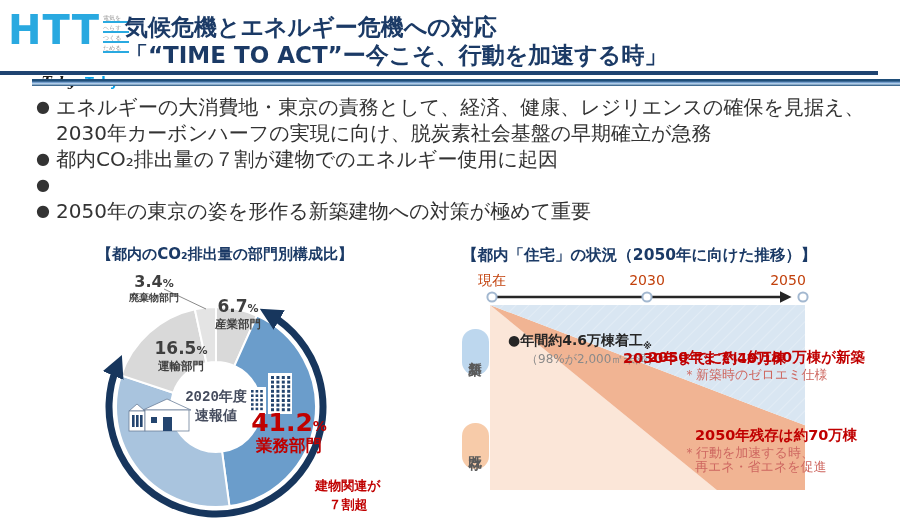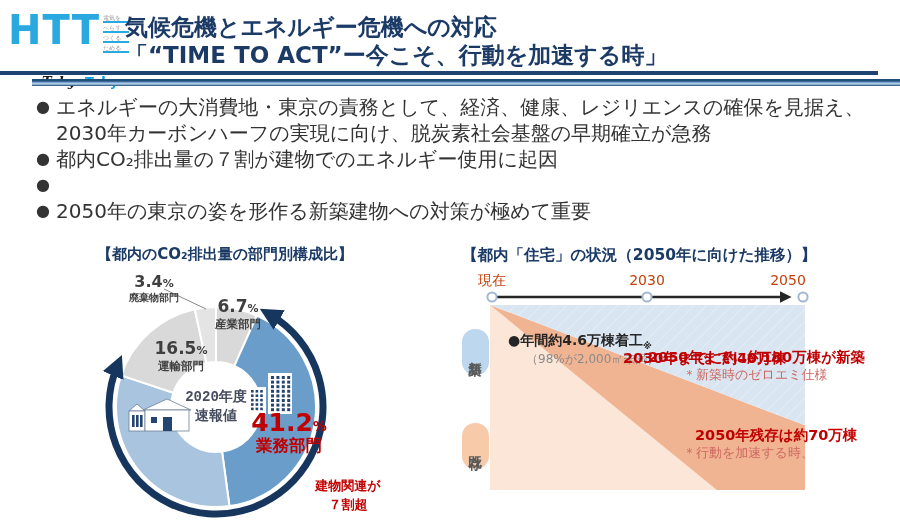--- a/index.html
+++ b/index.html
@@ -268,18 +268,19 @@
 
     <div class="r-black" style="left:58px;top:92px;"><span>●年間約4.6万棟着工</span><span class="ref">※</span></div>
     <div class="r-gray" style="left:76px;top:111px;">（98%が2,000㎡未満）</div>
 
     <div class="r-red" style="left:173px;top:85px;margin-top:24px;">2030年までに約40万棟</div>
     <div class="r-red" style="left:198px;top:108px;">2050年までに約130万棟が新築</div>
     <div class="r-softred" style="left:233px;top:126px;">＊新築時のゼロエミ仕様</div>
 
     <div class="r-red" style="left:230px;top:186px;margin-left:15px;">2050年残存は約70万棟</div>
     <div class="r-softred" style="left:233px;top:204px;">＊行動を加速する時、</div>
+    <div class="r-softred" style="left:245px;top:218px;">再エネ・省エネを促進</div>
 
     <div class="r-black" style="left:52px;top:200px;"></div>
 
   </section>
 
 </div>
 
 </body></html>

